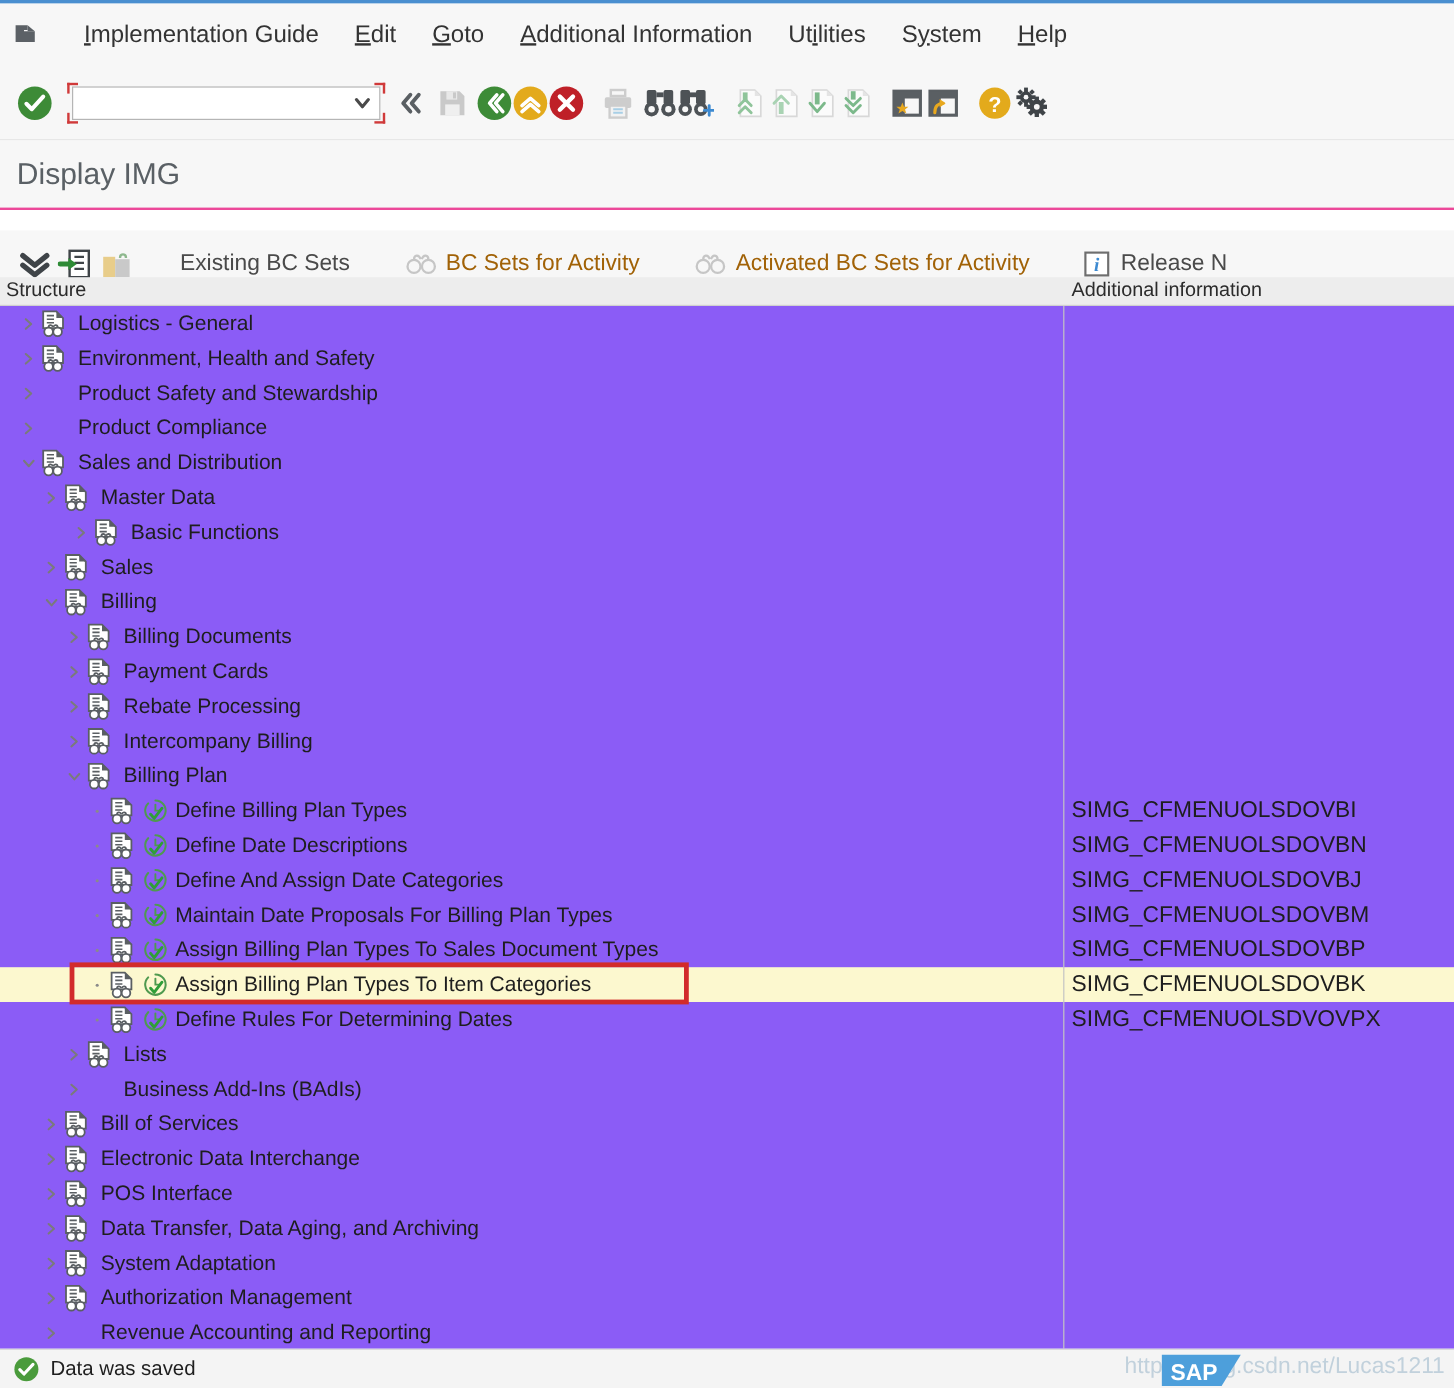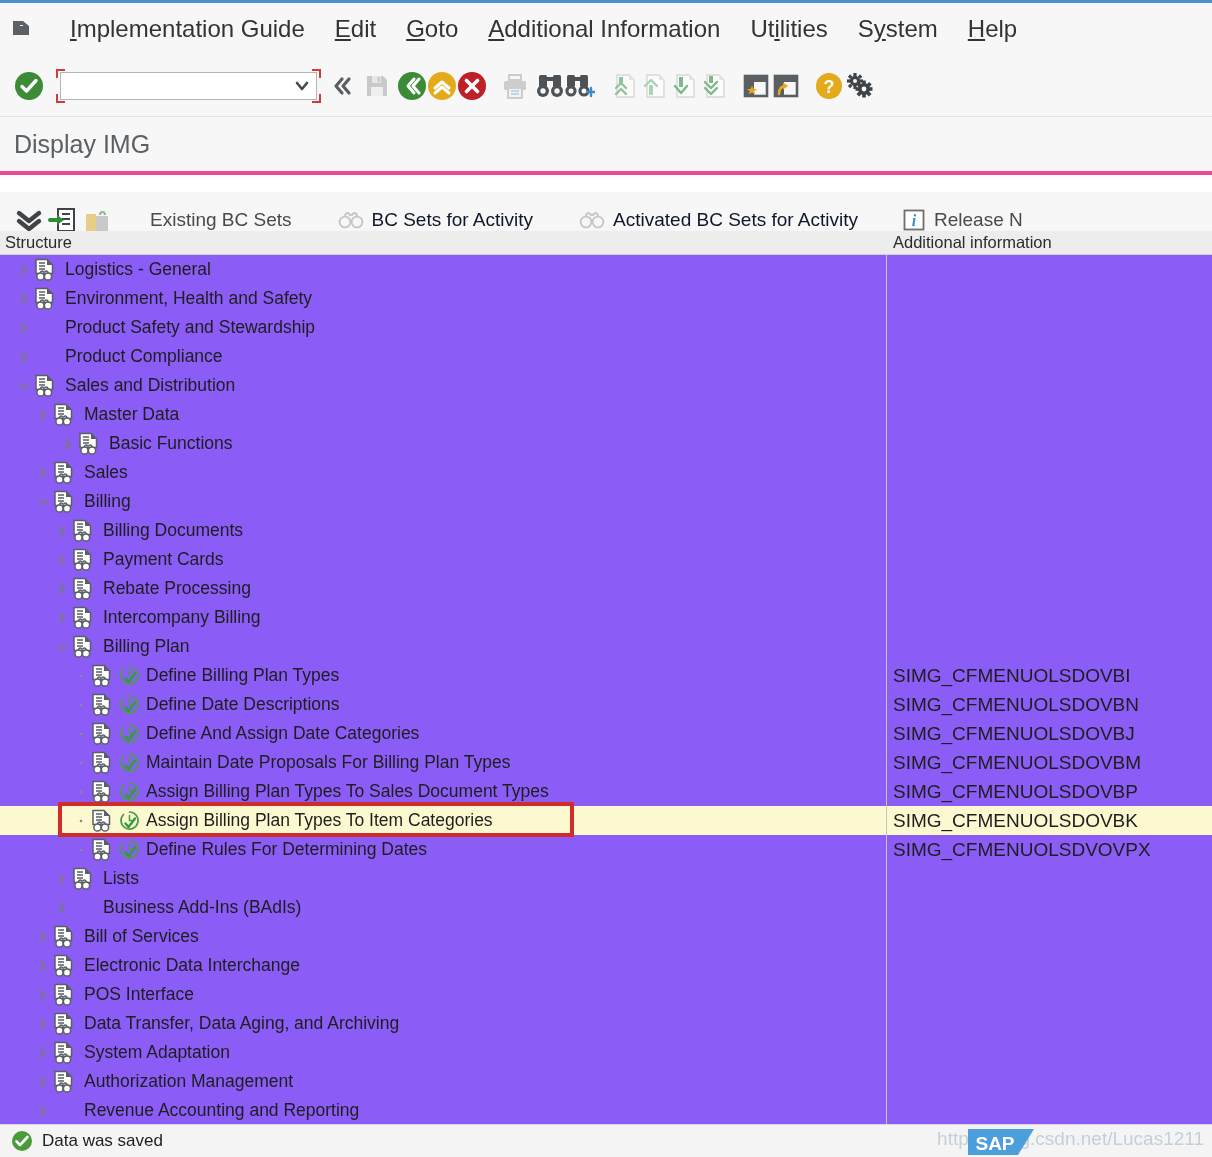--- a/index.html
+++ b/index.html
@@ -27,21 +27,21 @@
     position: absolute; left: 0; top: 3px; width: 1212px; height: 52px;
     background: #f7f7f7;
     display: flex; align-items: center;
   }
   .menu-sysicon {
     margin-left: 9px; margin-right: 20px;
     width: 26px; height: 26px;
     display: flex; align-items: center; justify-content: center;
   }
   .menu-item {
-    font-size: 24px;
+    font-size: 20px;
     color: #333333;
     padding: 0 15px;
     white-space: nowrap;
     cursor: default;
   }
   .menu-item .ul { text-decoration: underline; }
 
   
   .toolbar {
     position: absolute; left: 0; top: 55px; width: 1212px; height: 62px;
@@ -87,21 +87,21 @@
   .brk.br { right: 0; bottom: 0; border-left: 0; border-top: 0; }
 
   .tb-gap { width: 13px; flex: 0 0 auto; }
   .tb-gap-sm { width: 5px; flex: 0 0 auto; }
 
   
   .titlebar {
     position: absolute; left: 0; top: 117px; width: 1212px; height: 58px;
     background: #f7f7f7;
     display: flex; align-items: center;
-    border-bottom: 4px solid #ec4899;
+    border-bottom: 2px solid #ec4899;
   }
   .title-text {
     margin-left: 14px;
     font-size: 25px;
     color: #5a6065;
     font-weight: 400;
   }
 
   
   .apptoolbar {
@@ -117,21 +117,21 @@
     flex: 0 0 auto;
   }
   .at-btn {
     display: flex; align-items: center;
     font-size: 19px;
     color: #4a4a4a;
     white-space: nowrap;
     flex: 0 0 auto;
     padding: 0 6px;
   }
-  .at-btn.disabled { color: #0f172a; justify-content: center; }
+  .at-btn.disabled { color: #a16207; justify-content: center; }
   .at-btn .glyph { margin-right: 8px; display:flex; align-items:center; }
   .at-sep { width: 30px; flex: 0 0 auto; }
 
   
   .colheader {
     position: absolute; left: 0; top: 231px; width: 1212px; height: 24px;
     background: #ededed;
     border-bottom: 1px solid #d0d0d0;
   }
   .ch-label {

